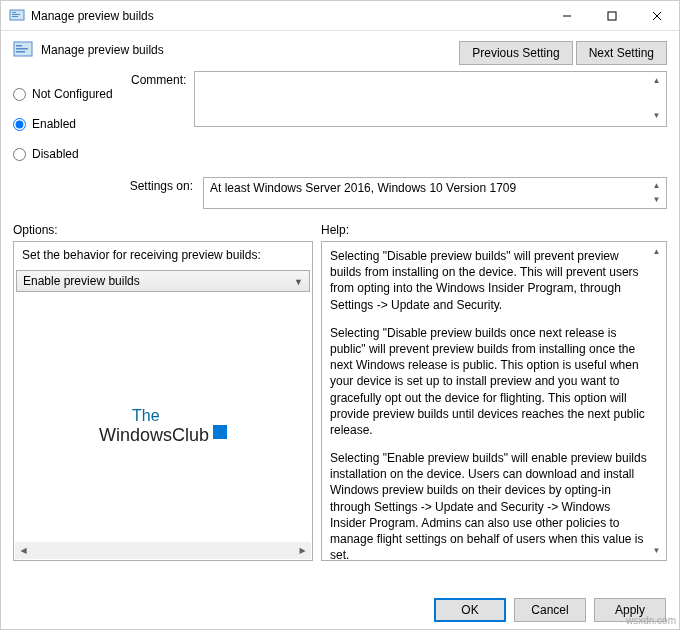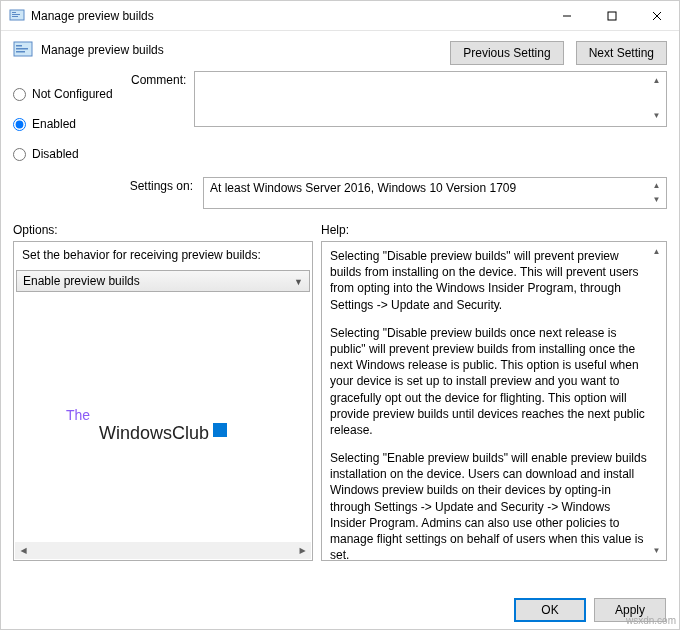--- a/index.html
+++ b/index.html
@@ -33,21 +33,21 @@
 }
 
 .header-sec {
   padding: 10px 12px 4px 12px;
   display: flex;
   align-items: flex-start;
 }
 .header-left { display: flex; align-items: center; flex: 1; }
 .header-icon { width: 22px; height: 18px; margin-right: 6px; }
 .header-title { font-size: 12px; }
-.setting-nav { display: flex; gap: 12px; }
+.setting-nav { display: flex; gap: 3px; }
 .btn {
   background: #e1e1e1;
   border: 1px solid #adadad;
   padding: 4px 12px;
   font-size: 12px;
   font-family: inherit;
   cursor: pointer;
   min-width: 72px;
 }
 .btn.default { border: 2px solid #0078d7; padding: 3px 11px; }
@@ -136,21 +136,21 @@
   font-size: 9px; color: #555;
 }
 
 .watermark {
   position: absolute;
   left: 0; right: 0;
   top: 165px;
   text-align: center;
   pointer-events: none;
 }
-.watermark .the { font-size: 14px; color: #8b5cf6; display: block; text-align: left; margin-left: 52px;}
+.watermark .the { font-size: 16px; color: #0369a1; display: block; text-align: left; margin-left: 118px;}
 .watermark .wc { font-size: 18px; font-weight: 400; color: #222; }
 .watermark .sq { display: inline-block; width: 14px; height: 14px; background: #0078d7; vertical-align: 2px; margin-left: 4px;}
 
 .horiz-scroll {
   position: absolute;
   left: 1px; right: 1px; bottom: 1px;
   height: 17px;
   background: #f0f0f0;
   display: flex; align-items: center; justify-content: space-between;
 }
@@ -296,16 +296,17 @@
     </div>
     <div class="scroll-ctrls" style="top:1px;bottom:1px;right:1px">
       <div class="scroll-btn">▲</div>
       <div class="scroll-btn">▼</div>
     </div>
   </div>
 </div>
 
 <div class="footer">
   <button class="btn default">OK</button>
+  <button class="btn">Cancel</button>
   <button class="btn">Apply</button>
 </div>
 
 <div class="attribution">wsxdn.com</div>
 
 </body></html>

